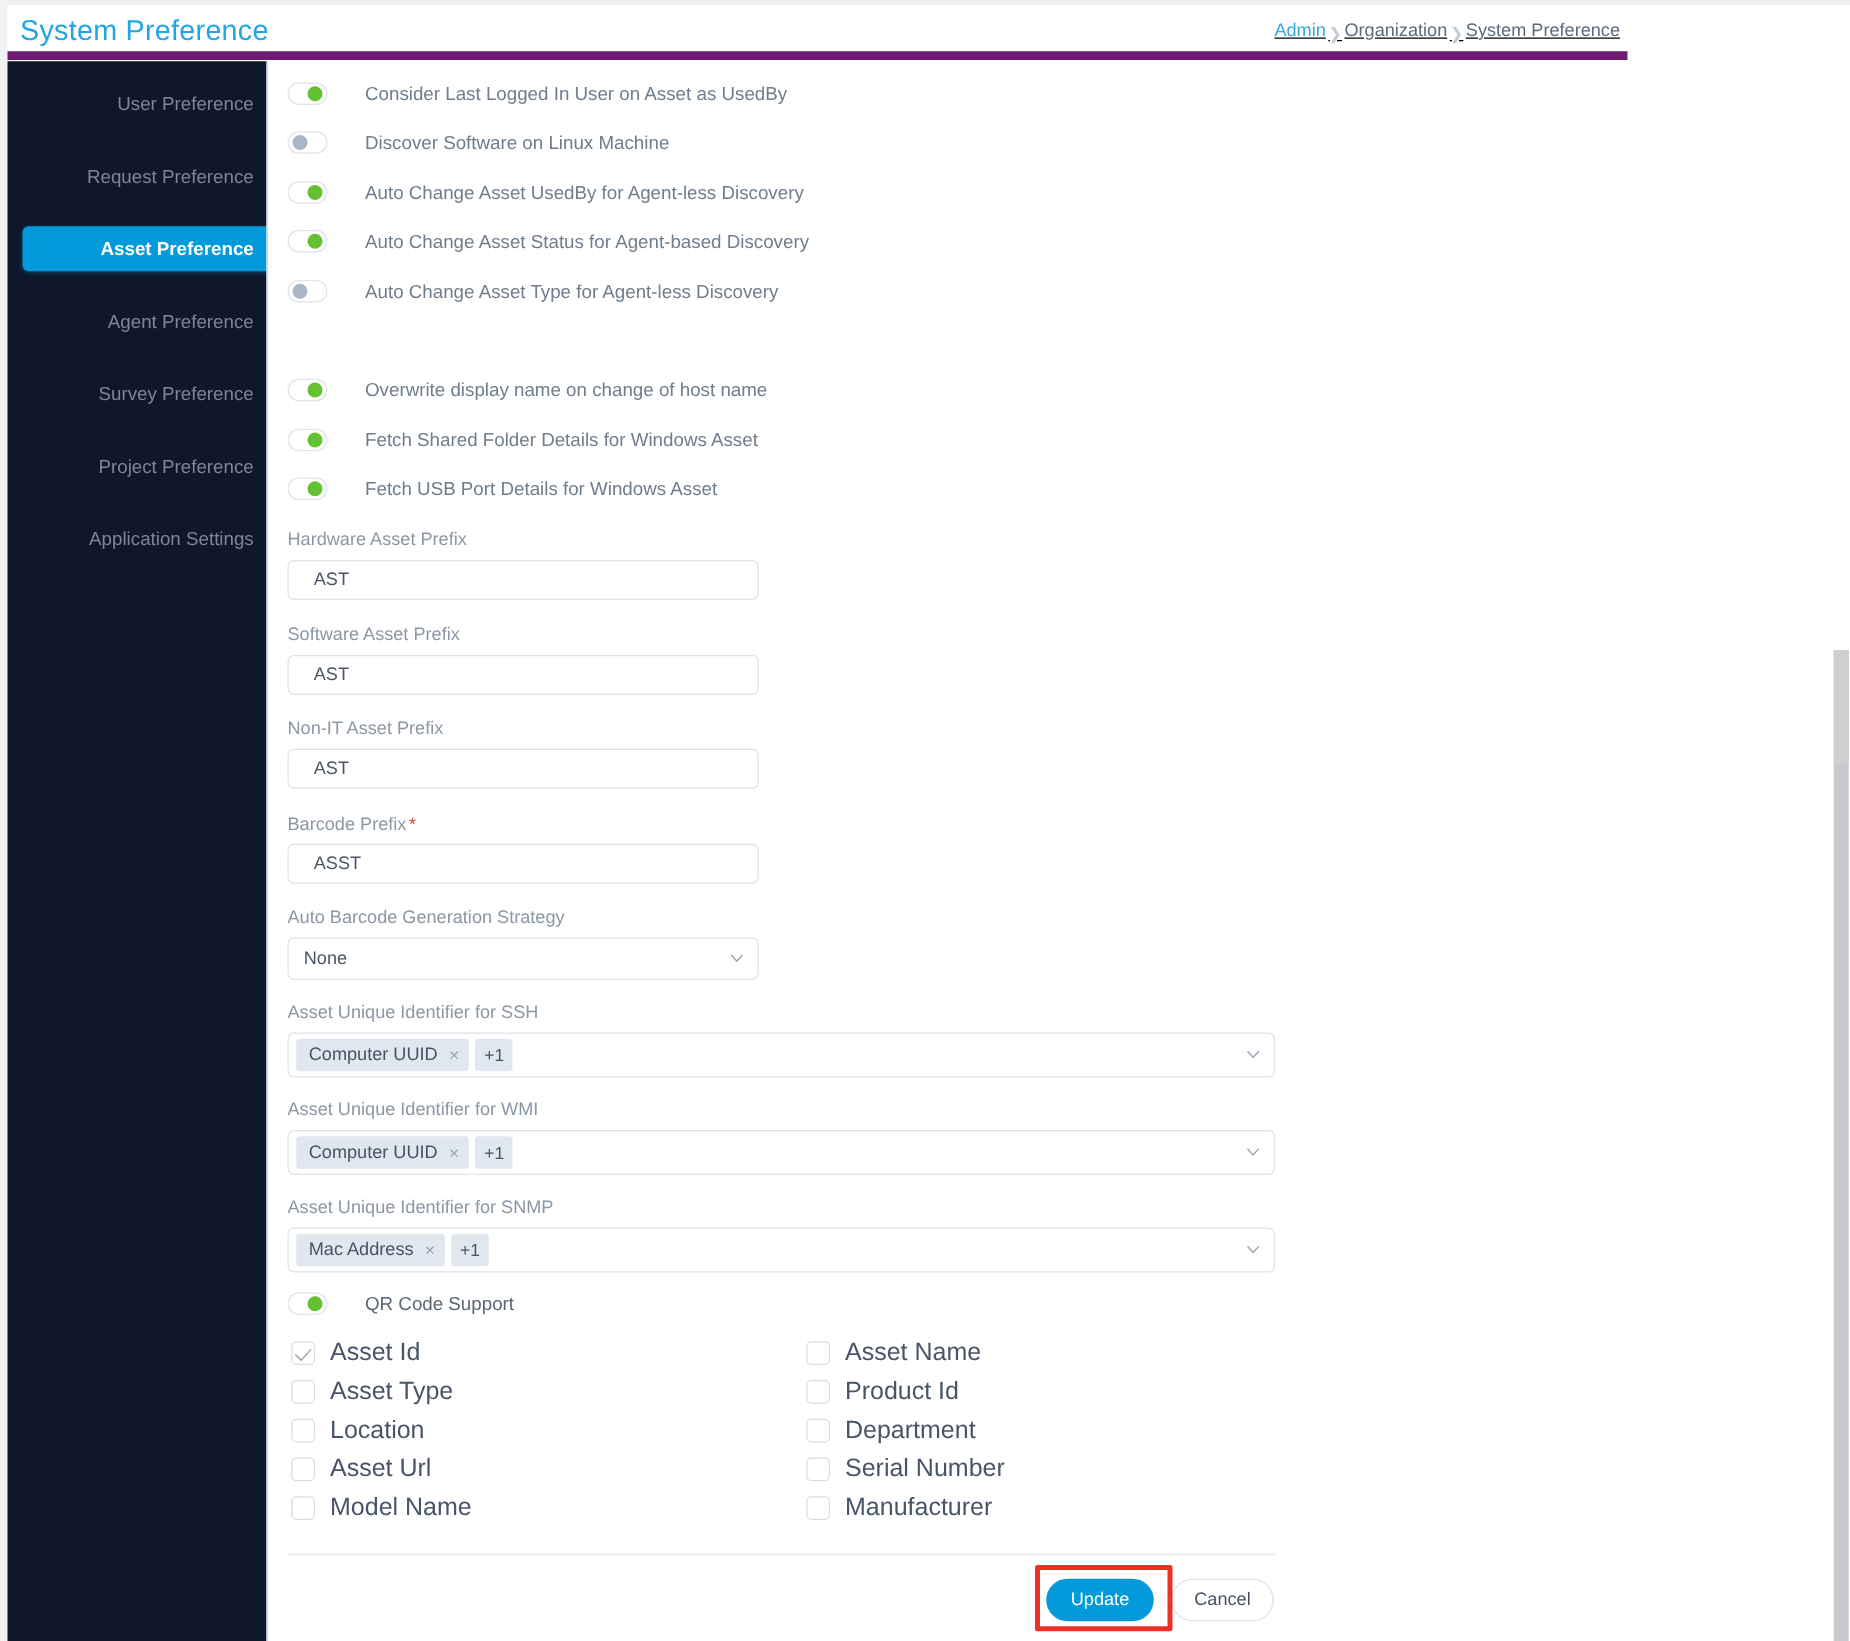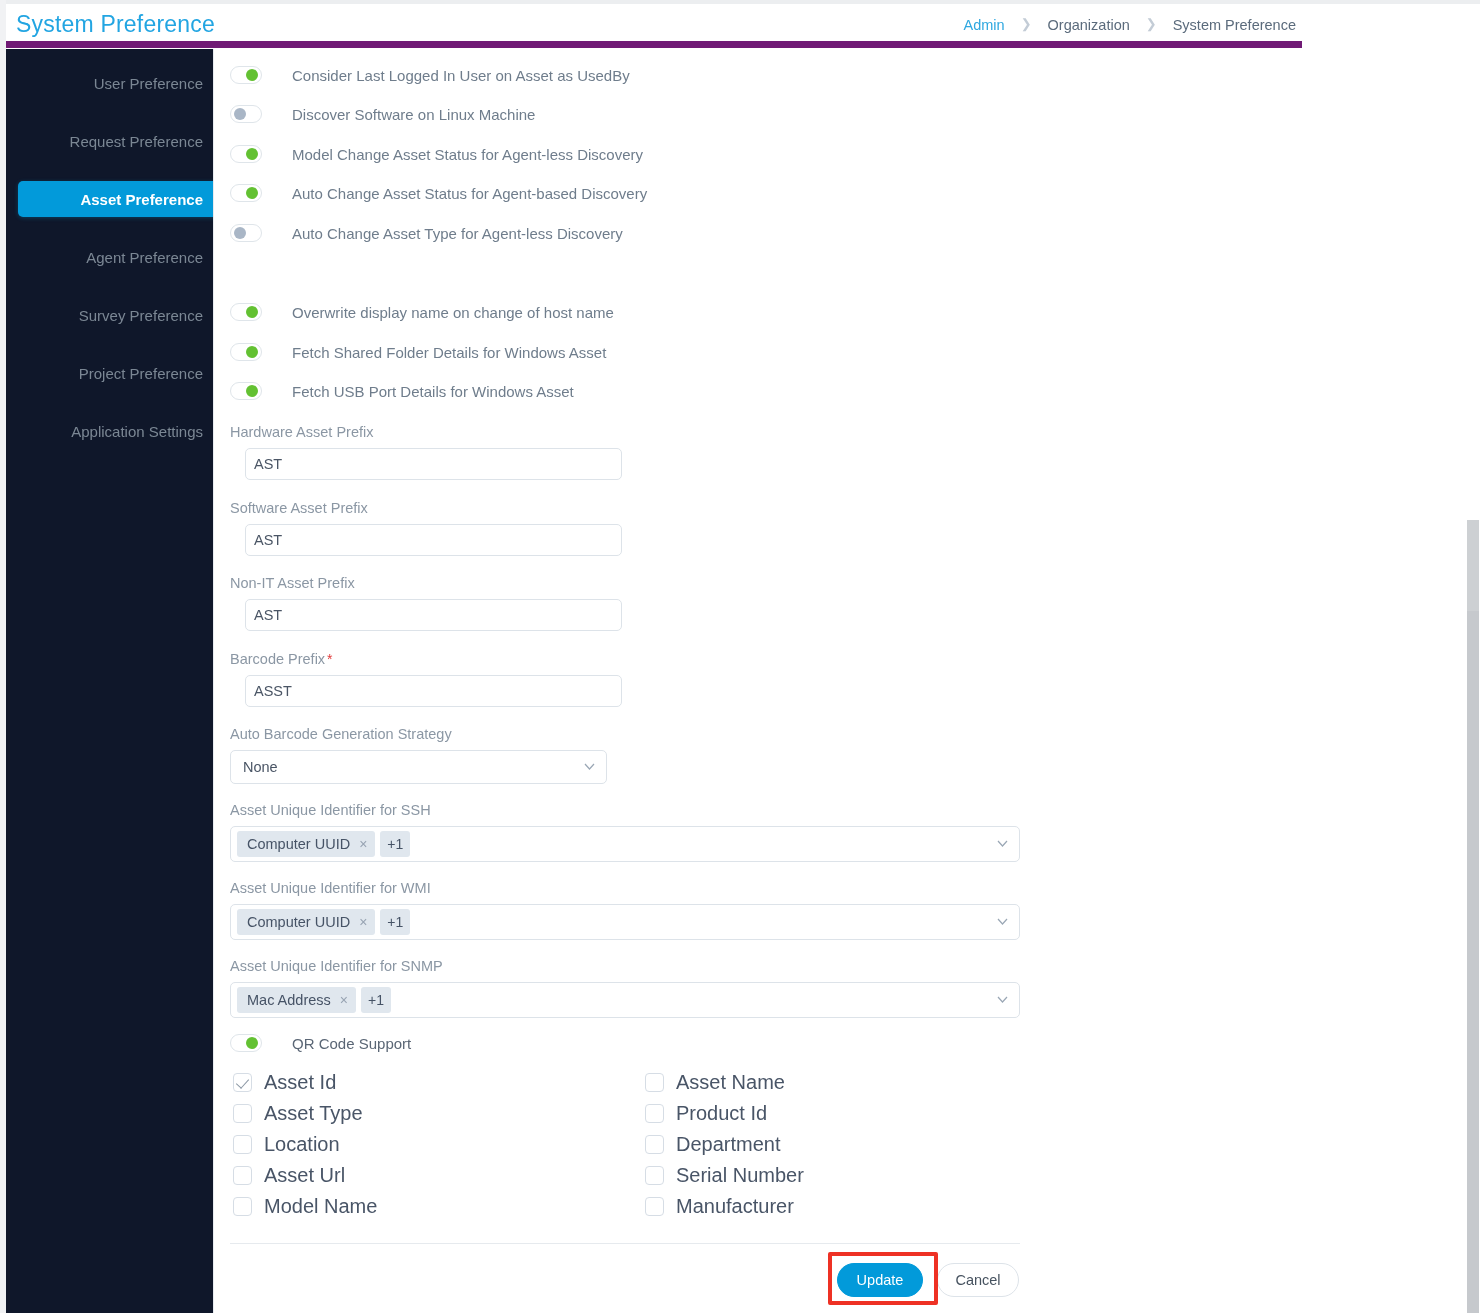--- a/index.html
+++ b/index.html
@@ -42,24 +42,25 @@
     font-size: 23px;
     color: #22a5e2;
     font-weight: 400;
     letter-spacing: .2px;
     white-space: nowrap;
   }
   .breadcrumb {
     position: absolute;
     right: 6px; top: 13px;
     display: flex;
-    align-items: flex-start;
-    gap: 16px;
+    align-items: flex-end;
+    gap: 2px;
     font-size: 14.5px;
     white-space: nowrap;
+    text-decoration: underline;
   }
   .bc-link { color: #2fa8e0; }
   .bc-text { color: #5b6b7c; }
   .bc-sep {
     color: #c3ccd6;
     font-size: 13px;
     line-height: 1;
     display: inline-block;
   }
 
@@ -146,30 +147,30 @@
     position: absolute;
     left: 16px;
     font-size: 14.5px;
     color: #8b97a4;
     white-space: nowrap;
   }
   .req-star { color: #e13b3b; font-size: 14px; margin-left: 2px; }
 
   .text-input {
     position: absolute;
-    left: 31px;
+    left: 16px;
     width: 377px;
     height: 32px;
     border: 1px solid #dde3e9;
     border-radius: 5px;
     background: #ffffff;
     font-family: "Liberation Sans", sans-serif;
     font-size: 14.5px;
     color: #4a5565;
-    padding: 0 8px;
+    padding: 0 20px;
     outline: none;
   }
 
   .select-box {
     position: absolute;
     left: 16px;
     width: 377px;
     height: 34px;
     border: 1px solid #dde3e9;
     border-radius: 5px;
@@ -387,21 +388,21 @@
     <div class="toggle-row" style="top:54px">
       <span class="switch off">
           <span class="knob"></span>
         </span>
       <span class="toggle-label">Discover Software on Linux Machine</span>
     </div>
     <div class="toggle-row" style="top:94px">
       <span class="switch on">
           <span class="knob"></span>
         </span>
-      <span class="toggle-label">Model Change Asset Status for Agent-less Discovery</span>
+      <span class="toggle-label">Auto Change Asset UsedBy for Agent-less Discovery</span>
     </div>
     <div class="toggle-row" style="top:133px">
       <span class="switch on">
           <span class="knob"></span>
         </span>
       <span class="toggle-label">Auto Change Asset Status for Agent-based Discovery</span>
     </div>
     <div class="toggle-row" style="top:173px">
       <span class="switch off">
           <span class="knob"></span>

